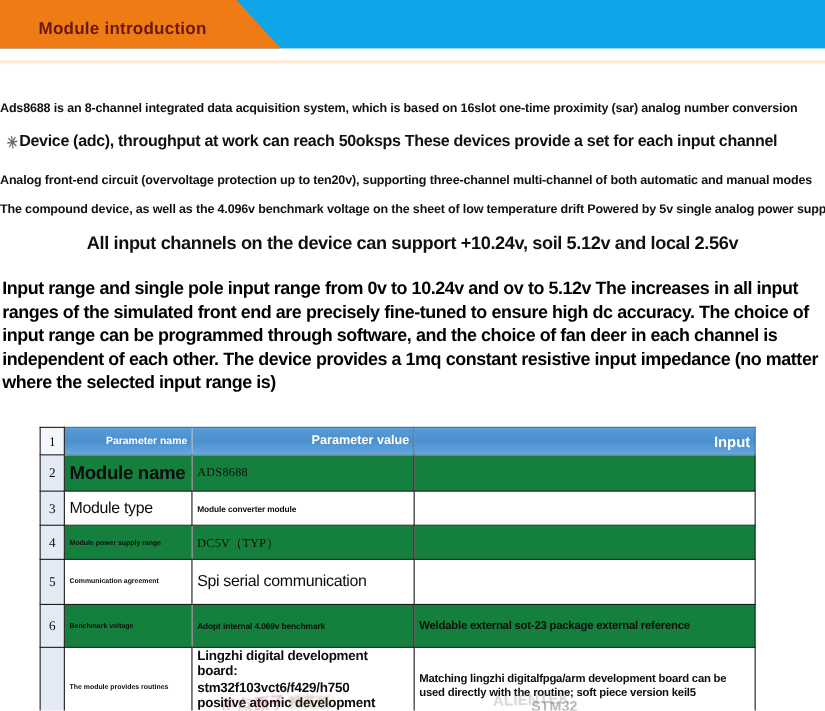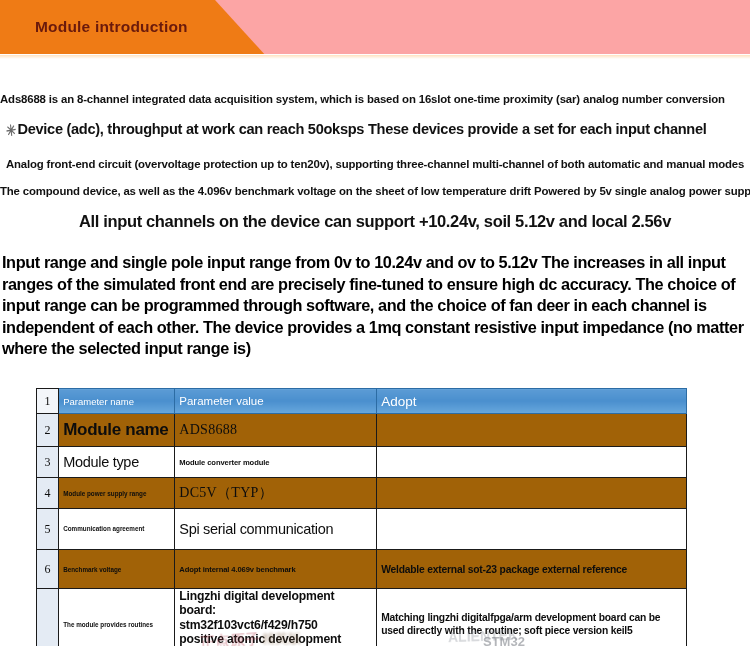--- a/index.html
+++ b/index.html
@@ -13,22 +13,22 @@
     font-family: "Liberation Sans", sans-serif;
     overflow: hidden;
     position: relative;
   }
 
   
   .banner {
     position: absolute;
     top: 0; left: 0;
     width: 750px;
-    height: 54px;
-    background: #fca5a5;
+    height: 44px;
+    background: #0ea5e9;
     overflow: hidden;
   }
   .banner-shape {
     position: absolute;
     top: 0; left: 0;
     width: 270px;
     height: 57px;
     background: #ef7b15;
     clip-path: polygon(0 0, 215px 0, 267px 57px, 0 57px);
   }
@@ -84,21 +84,21 @@
     font-size: 15px;
     color: #3a3a3a;
     font-weight: bold;
     line-height: 22px;
     transform: scaleX(0.8) rotate(-8deg);
     opacity: 0.75;
   }
   .p3 {
     position: absolute;
     left: 0; top: 101px;
-    width: 750px;
+    width: 668px;
     text-align: center;
     font-size: 11.4px;
     font-weight: 600;
     letter-spacing: -0.15px;
   }
   .p4 {
     position: absolute;
     left: 0; top: 128px;
     width: 750px;
     text-align: center;
@@ -155,41 +155,41 @@
     font-family: "Liberation Serif", serif;
     font-size: 12px;
     color: #555f6b;
     vertical-align: bottom;
     padding-bottom: 1px;
   }
   
   tr.hdr td.cell {
     background: linear-gradient(to bottom, #5b9bd5 0%, #4a8fce 48%, #68a8dd 100%);
     color: #ffffff;
-    text-align: left;
-    font-weight: normal;
+    text-align: right;
+    font-weight: bold;
     border-color: #2c6ca4;
   }
   tr.hdr td.gut { background: #f3f6fa; }
   .h-small { font-size: 9.5px; }
   .h-mid   { font-size: 11.5px; }
   .h-big   { font-size: 13.5px; }
 
-  .band  { background: #a16207; }
+  .band  { background: #15803d; }
   .plain { background: #ffffff; }
 
   .c-name  { width: 115px; }
   .c-value { width: 200px; }
   .c-note  { width: 307px; }
 
   .t-xxl { font-size: 17px;   font-weight: bold; letter-spacing: -0.3px; }
   .t-xl  { font-size: 14.5px; font-weight: normal; letter-spacing: -0.3px; }
   .t-sm  { font-size: 7.6px;  font-weight: bold; letter-spacing: -0.1px; }
   .t-xs  { font-size: 6.3px;  font-weight: bold; letter-spacing: 0px; }
-  .t-ser { font-family: "Liberation Serif", serif; font-size: 14px; letter-spacing: 0.3px; }
+  .t-ser { font-family: "Liberation Serif", serif; font-size: 11px; letter-spacing: 0.3px; }
   .t-note{ font-size: 10.3px; font-weight: bold; letter-spacing: -0.2px; }
   .t-wrap{ white-space: normal; line-height: 12.6px; }
 
   .r1 td { height: 24px; }
   .r2 td { height: 32px; }
   .r3 td { height: 30px; }
   .r4 td { height: 30px; }
   .r5 td { height: 40px; }
   .r6 td { height: 38px; }
   .r7 td { height: 70px; }
@@ -237,21 +237,21 @@
       <col style="width:22px">
       <col class="c-name">
       <col class="c-value">
       <col class="c-note">
     </colgroup>
     <tbody>
       <tr class="hdr r1">
         <td class="gut">1</td>
         <td class="cell h-small">Parameter name</td>
         <td class="cell h-mid">Parameter value</td>
-        <td class="cell h-big">Adopt</td>
+        <td class="cell h-big">Input</td>
       </tr>
 
       <tr class="r2">
         <td class="gut">2</td>
         <td class="band t-xxl">Module name</td>
         <td class="band t-ser">ADS8688</td>
         <td class="band"></td>
       </tr>
 
       <tr class="r3">

